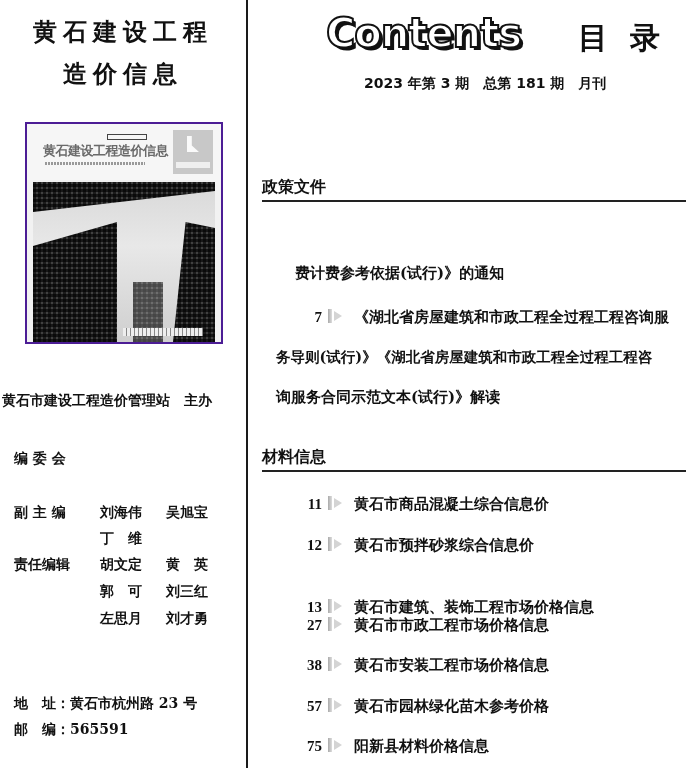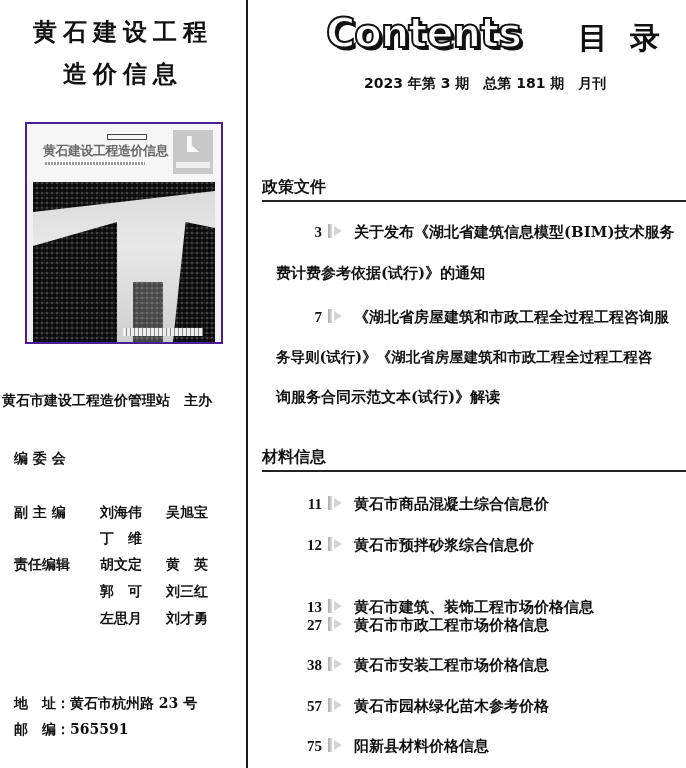--- a/index.html
+++ b/index.html
@@ -114,24 +114,21 @@
 
 <div class="right-col">
   <div class="contents-word">Contents</div>
   <div class="mulu">目录</div>
   <div class="issue">
     <span>2023 年第 3 期</span><span>总第 181 期</span><span>月刊</span>
   </div>
 
   <div class="section-h" style="top:173px;">政策文件</div>
 
-  <div class="toc-item" style="left:50px; top:219px;">
-    <span class="toc-page">3</span><span class="toc-arrow"></span><span>关于发布《湖北省建筑信息模型(BIM)技术服务</span>
-  </div>
-  <div class="toc-cont" style="top:260px;">费计费参考依据(试行)》的通知</div>
+  <div class="toc-cont" style="top:260px;margin-left:19px;">费计费参考依据(试行)》的通知</div>
 
   <div class="toc-item" style="left:50px; top:304px;">
     <span class="toc-page">7</span><span class="toc-arrow"></span><span>《湖北省房屋建筑和市政工程全过程工程咨询服</span>
   </div>
   <div class="toc-cont" style="top:344px; font-size:14.5px;">务导则(试行)》《湖北省房屋建筑和市政工程全过程工程咨</div>
   <div class="toc-cont" style="top:384px;">询服务合同示范文本(试行)》解读</div>
 
   <div class="section-h" style="top:443px;">材料信息</div>
 
   <div class="toc-item" style="left:50px; top:491px;">

